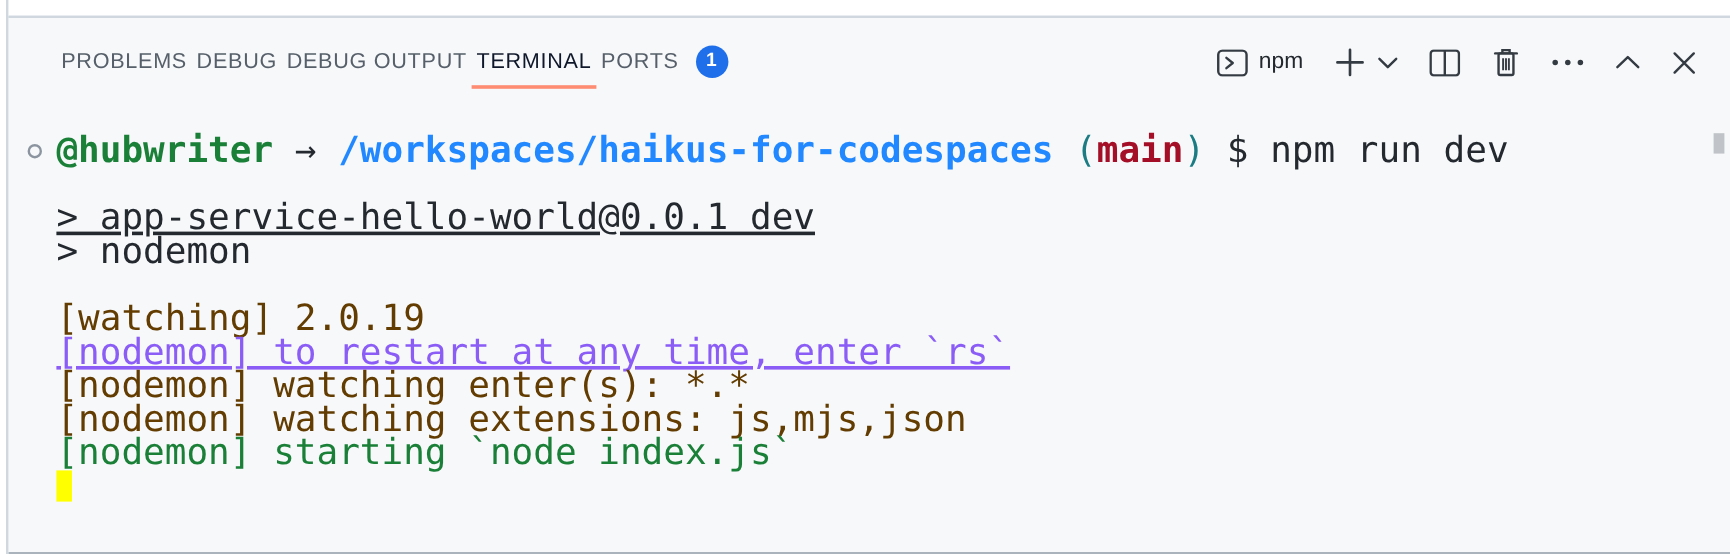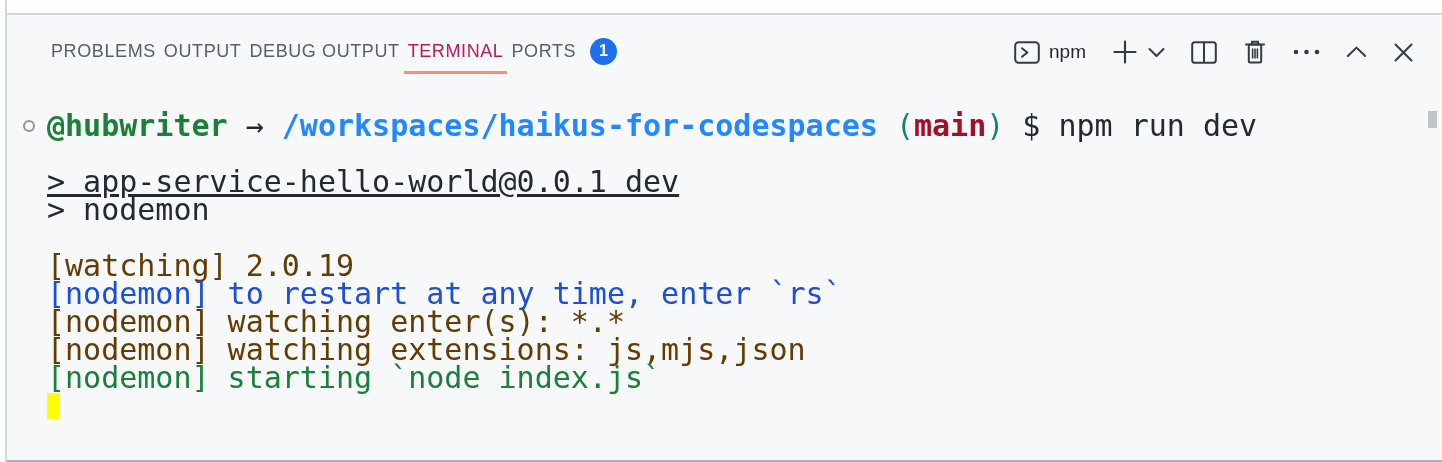--- a/index.html
+++ b/index.html
@@ -7,21 +7,21 @@
               font-family:"Liberation Sans", sans-serif; }
   .vline { position:absolute; left:5px; top:0; bottom:0; width:2px; background:#d0d7de; z-index:9; }
   .panel { position:absolute; left:7px; top:13px; right:0; bottom:0;
            background:#f6f8fa; border-top:2px solid #d0d7de; border-bottom:2px solid #aab3bb; }
   
   .panel-header { display:flex; justify-content:space-between; align-items:center;
                   height:74px; padding:0 28px 0 40px; }
   .tabs { display:flex; align-items:center; }
   .tab { font-size:18px; letter-spacing:0.6px; color:#57606a; cursor:pointer;
          padding:10px 4px 9px; border-bottom:3px solid transparent; display:flex; align-items:center; gap:14px; }
-  .tab.active { color:#be185d; border-bottom-color:#fd8c73; }
+  .tab.active { color:#0f172a; border-bottom-color:#fd8c73; }
   .badge { min-width:27px; height:27px; border-radius:50%; background:#1f6feb; color:#ffffff;
            font-size:16px; display:flex; align-items:center; justify-content:center; font-weight:bold; }
   .actions { display:flex; align-items:center; gap:26px; color:#343b42;padding-left:26px; }
   .chip { display:flex; align-items:center; gap:9px; cursor:pointer; }
   .chip-label { font-size:19px; color:#24292f; }
   .icon-btn { display:flex; align-items:center; justify-content:center; cursor:pointer; }
   .pair { display:flex; align-items:center; gap:10px; }
   svg { display:block; }
   
   .terminal { position:relative; margin-top:23px; padding-left:40px; cursor:text; }
@@ -38,21 +38,21 @@
 <div class="vline"></div>
 
 <div class="panel">
 
   <div class="panel-header">
     <div class="tabs">
       <div class="tab">
         <span>PROBLEMS</span>
       </div>
       <div class="tab">
-        <span>OUTPUT</span>
+        <span>DEBUG</span>
       </div>
       <div class="tab">
         <span>DEBUG OUTPUT</span>
       </div>
       <div class="tab active">
         <span>TERMINAL</span>
       </div>
       <div class="tab">
         <span>PORTS</span>
         <span class="badge">1</span>
@@ -123,21 +123,21 @@
 
   <div class="terminal">
     <span class="cmd-circle"></span>
     <div>
         <div class="term-line"><span style="color: rgb(26, 127, 55); font-weight: bold;">@hubwriter</span><span style="color: rgb(36, 41, 47);"> → </span><span style="color: rgb(33, 136, 255); font-weight: bold;">/workspaces/haikus-for-codespaces</span><span style="color: rgb(36, 41, 47);"> </span><span style="color: rgb(27, 124, 131);">(</span><span style="color: rgb(164, 14, 38); font-weight: bold;">main</span><span style="color: rgb(27, 124, 131);">)</span><span style="color: rgb(36, 41, 47);"> $ npm run dev</span></div>
         <div class="term-line">&nbsp;</div>
         <div class="term-line"><span style="color: rgb(36, 41, 47); text-decoration: underline;">&gt; app-service-hello-world@0.0.1 dev</span></div>
         <div class="term-line"><span style="color: rgb(36, 41, 47);">&gt; nodemon</span></div>
         <div class="term-line">&nbsp;</div>
         <div class="term-line"><span style="color: rgb(99, 60, 1);">[watching] 2.0.19</span></div>
-        <div class="term-line"><span style="color: #1d4ed8;">[nodemon] to restart at any time, enter `rs`</span></div>
+        <div class="term-line"><span style="color: #8b5cf6; text-decoration: underline;">[nodemon] to restart at any time, enter `rs`</span></div>
         <div class="term-line"><span style="color: rgb(99, 60, 1);">[nodemon] watching enter(s): *.*</span></div>
         <div class="term-line"><span style="color: rgb(99, 60, 1);">[nodemon] watching extensions: js,mjs,json</span></div>
         <div class="term-line"><span style="color: rgb(26, 127, 55);">[nodemon] starting `node index.js`</span></div>
         <div class="term-line"><span class="cursor" style="background: rgb(255, 255, 0);"></span></div>
       </div>
   </div>
 
   <div class="scroll-thumb"></div>
 </div>
 

